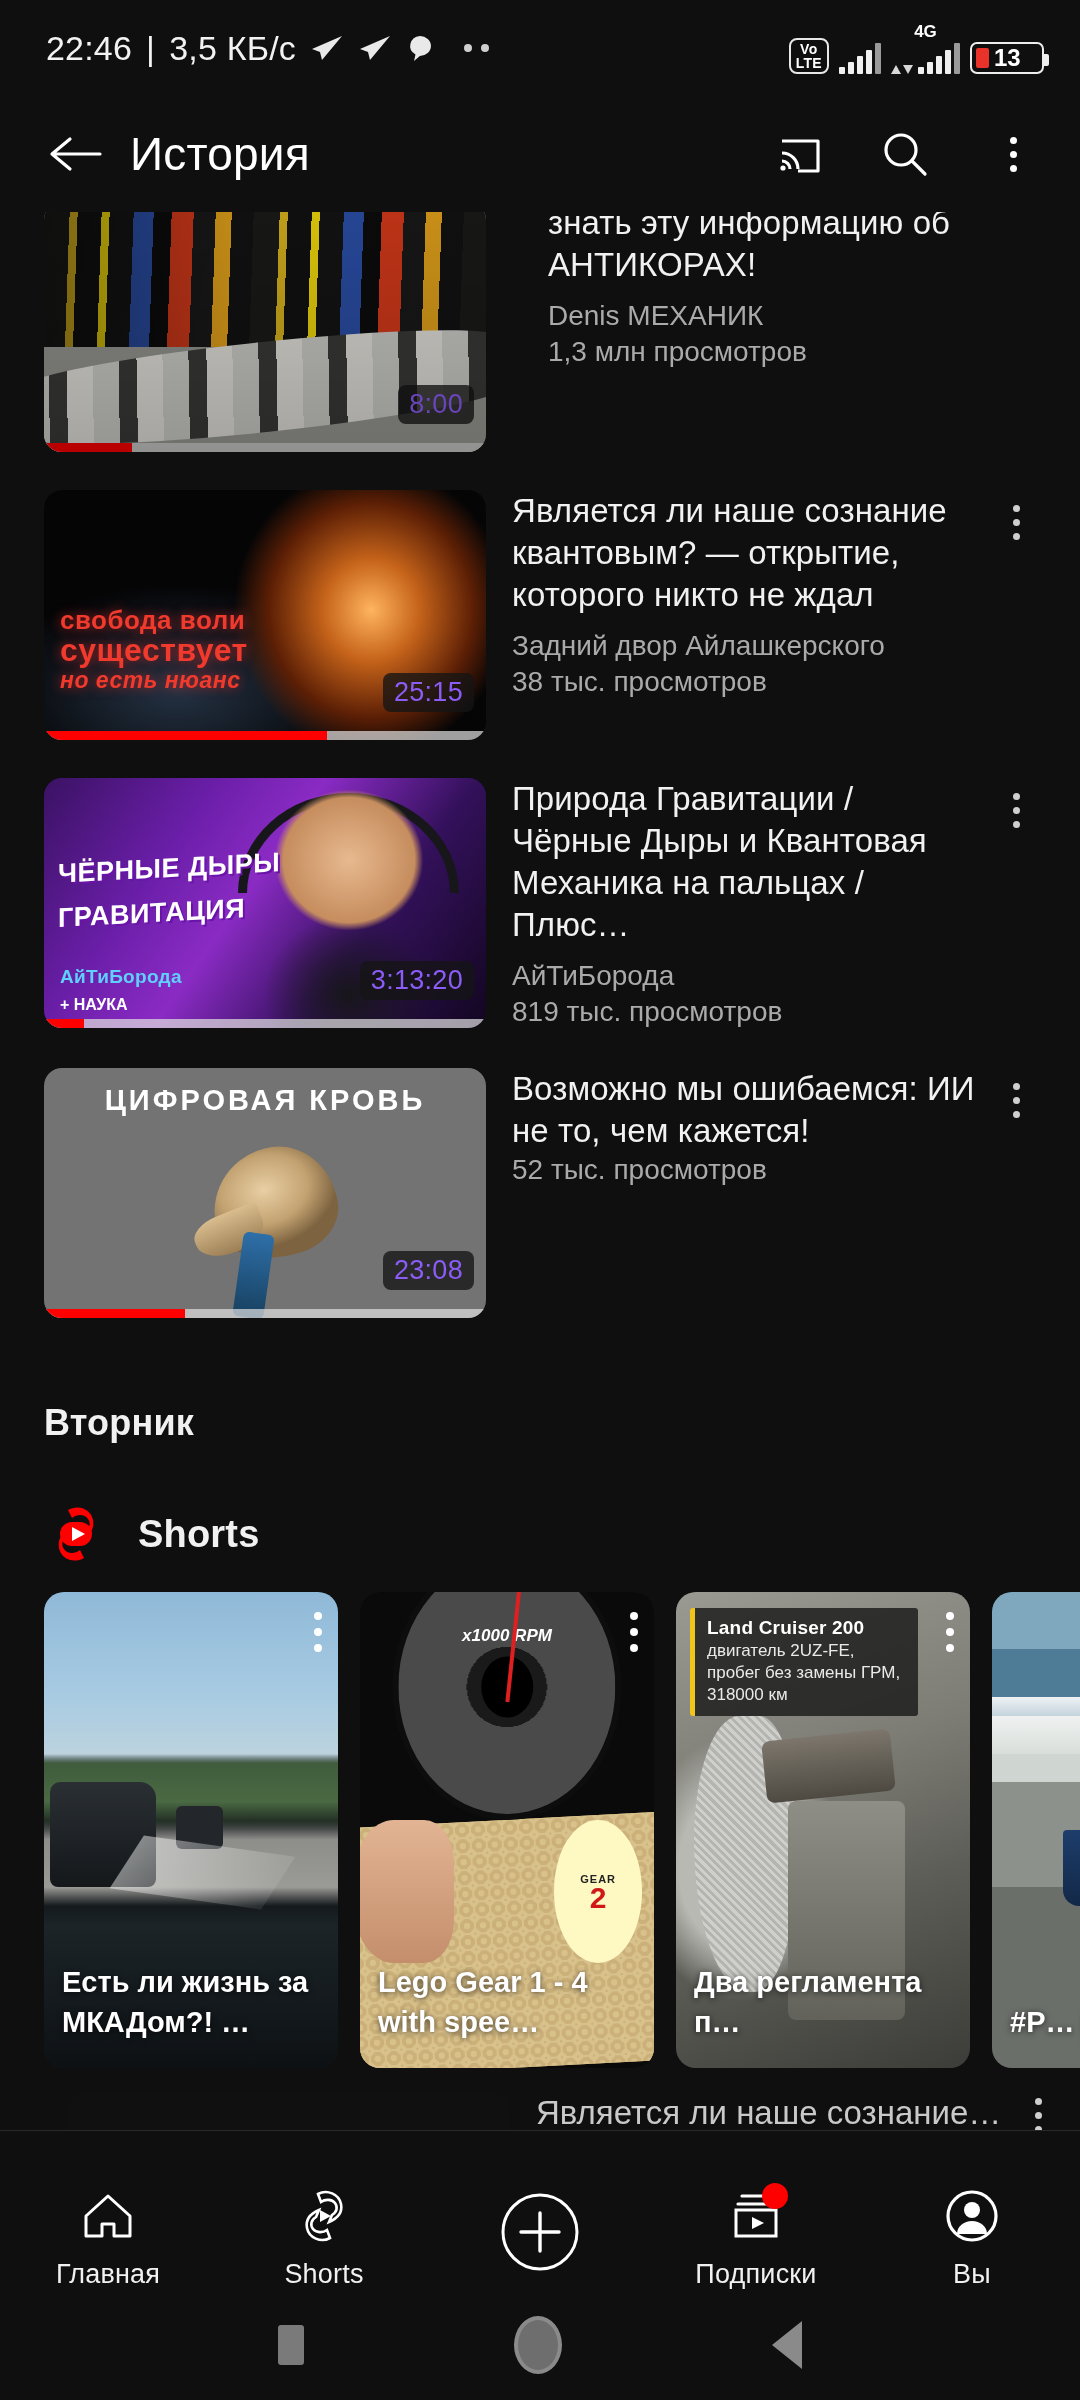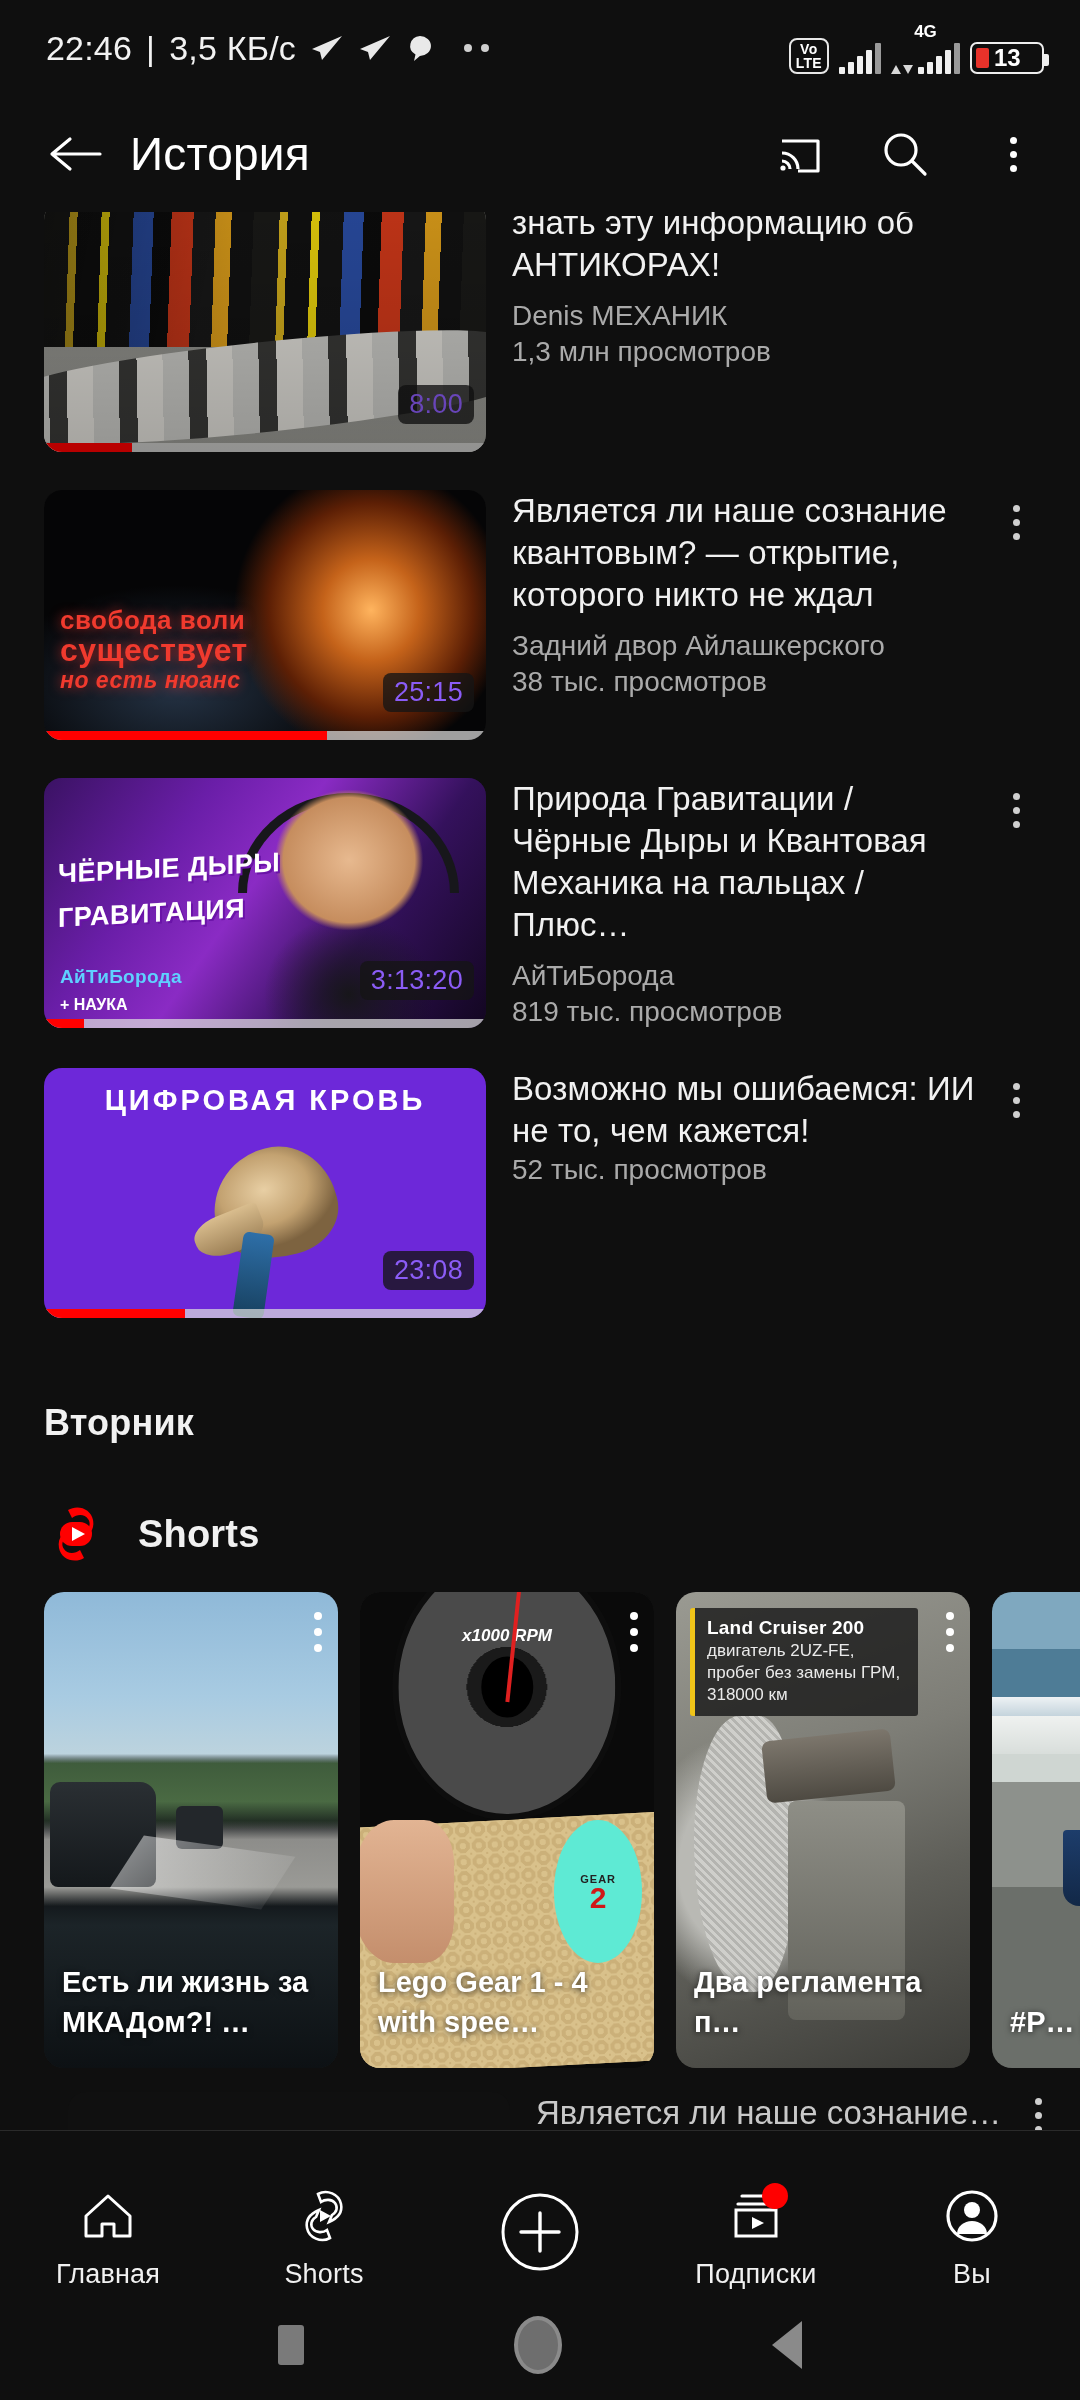--- a/index.html
+++ b/index.html
@@ -226,21 +226,21 @@
   }
   .art-gravity .t3{
     position:absolute; left:16px; bottom:40px; font-size:19px; font-weight:800;
     color:#5fd0ff; z-index:3; letter-spacing:.3px;
   }
   .art-gravity .t4{
     position:absolute; left:16px; bottom:14px; font-size:16px; font-weight:800;
     color:#fff; z-index:3;
   }
 
-  .art-blood{ background:#6d28d9; }
+  .art-blood{ background:#737373; }
   .art-blood .t{
     position:absolute; left:0; right:0; top:16px; text-align:center;
     font-size:29px; font-weight:800; letter-spacing:3px; color:#fff; z-index:3;
   }
   .art-blood .skull{
     position:absolute; left:38%; top:32%; width:28%; height:44%;
     background:radial-gradient(ellipse 60% 52% at 45% 36%, #e8cfa4 0%, #c3a271 60%, #7d6340 100%);
     border-radius:54% 46% 42% 58% / 60% 58% 40% 42%;
     transform:rotate(-16deg);
   }
@@ -292,21 +292,21 @@
   .art-lego .hub{
     position:absolute; left:50%; top:50%; transform:translate(-50%,-50%);
     width:24%; height:24%; border-radius:50%; background:#000;
   }
   .art-lego .rpm{
     position:absolute; left:50%; top:26%; transform:translateX(-50%);
     font-size:17px; font-style:italic; font-weight:700; color:#fff; white-space:nowrap;
   }
   .art-lego .gearbadge{
     position:absolute; right:4%; top:48%; width:30%; height:30%;
-    border-radius:50%; background:#5eead4;
+    border-radius:50%; background:#fef9c3;
     display:flex; flex-direction:column; align-items:center; justify-content:center;
   }
   .art-lego .gearbadge .g{ font-size:11px; font-weight:700; color:#222; letter-spacing:1px;}
   .art-lego .gearbadge .n{ font-size:30px; font-weight:800; color:#d01818; line-height:26px;}
   .art-lego .plate{
     position:absolute; left:-4%; right:-4%; bottom:0; height:52%;
     background:
       repeating-radial-gradient(circle at 8px 8px, #d9c18b 0 3px, #cbb079 3px 7px),
       #cdb279;
     background-size:16px 16px, 100% 100%;
@@ -444,21 +444,21 @@
           <i></i>
           <i></i>
           <i></i>
         </span>
     </div>
   </div>
 </div>
 
 <div class="content">
 
-  <div class="video-row" style="margin-top:-10px;">
+  <div class="video-row" style="margin-top:-10px;gap:36px;">
     <div class="thumb">
       <div class="art art-antikor"></div>
       <div class="duration">8:00</div>
       <div class="progress">
           <b style="width:20%"></b>
         </div>
     </div>
     <div class="vmeta">
       <div class="vtitle">знать эту информацию об АНТИКОРАХ!</div>
       <div class="vchan">Denis МЕХАНИК</div>

